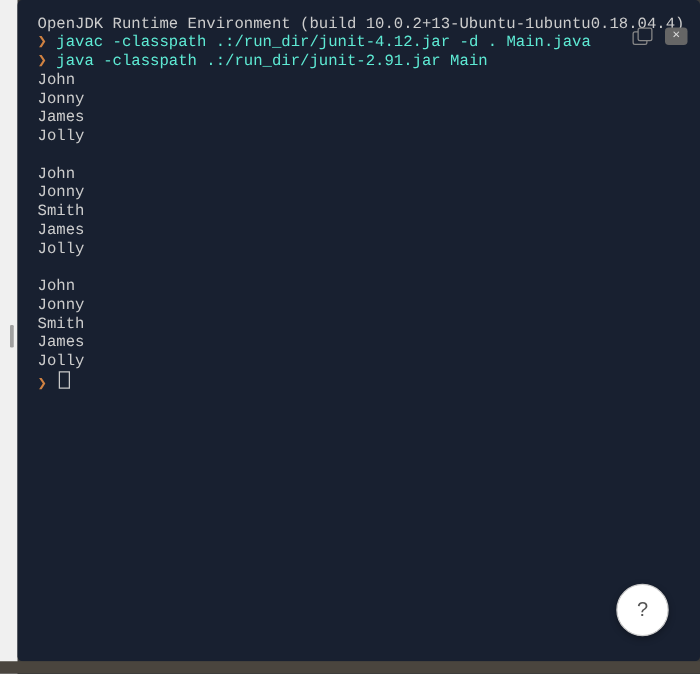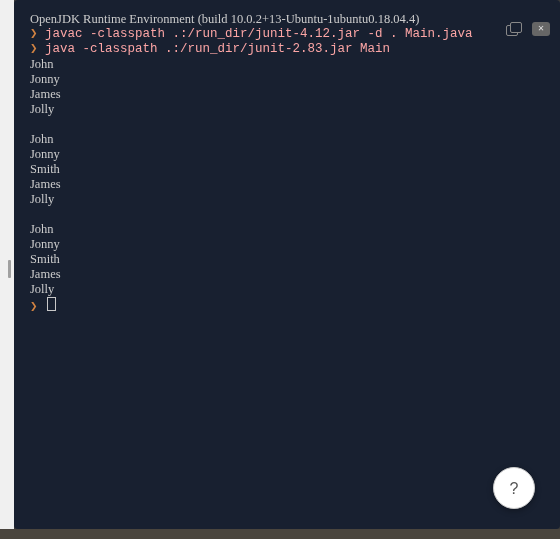--- a/index.html
+++ b/index.html
@@ -91,25 +91,24 @@
     font-size: 10px;
     line-height: 1;
   }
   .line {
     white-space: pre;
   }
   .prompt-sym {
     color: #d08242;
   }
   .cmd {
-    color: #fca5a5;
+    color: #5eead4;
   }
   .output-text {
     color: #cccccc;
-    font-family: Liberation Serif, serif;
   }
   .cursor {
     display: inline-block;
     width: 7px;
     height: 12px;
     border: 1px solid #c8c8c8;
     vertical-align: -1px;
     margin-left: 2px;
   }
   .help-fab {
@@ -151,21 +150,21 @@
 
   <div class="top-icons">
     <div class="copy-icon"></div>
     <div class="close-icon">✕</div>
   </div>
 
   <div class="line output-text">OpenJDK Runtime Environment (build 10.0.2+13-Ubuntu-1ubuntu0.18.04.4)</div>
 
   <div class="line"><span class="prompt-sym">❯</span> <span class="cmd">javac -classpath .:/run_dir/junit-4.12.jar -d . Main.java</span></div>
 
-  <div class="line"><span class="prompt-sym">❯</span> <span class="cmd">java -classpath .:/run_dir/junit-2.83.jar Main</span></div>
+  <div class="line"><span class="prompt-sym">❯</span> <span class="cmd">java -classpath .:/run_dir/junit-2.91.jar Main</span></div>
 
   <div class="line output-text">John</div>
   <div class="line output-text">Jonny</div>
   <div class="line output-text">James</div>
   <div class="line output-text">Jolly</div>
   <div class="line">&nbsp;</div>
 
   <div class="line output-text">John</div>
   <div class="line output-text">Jonny</div>
   <div class="line output-text">Smith</div>

